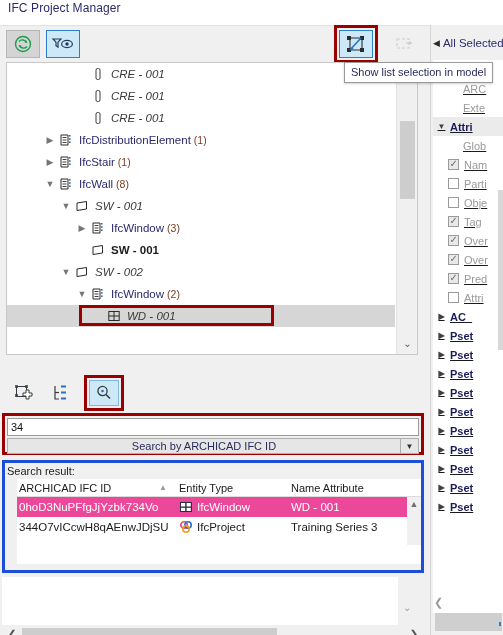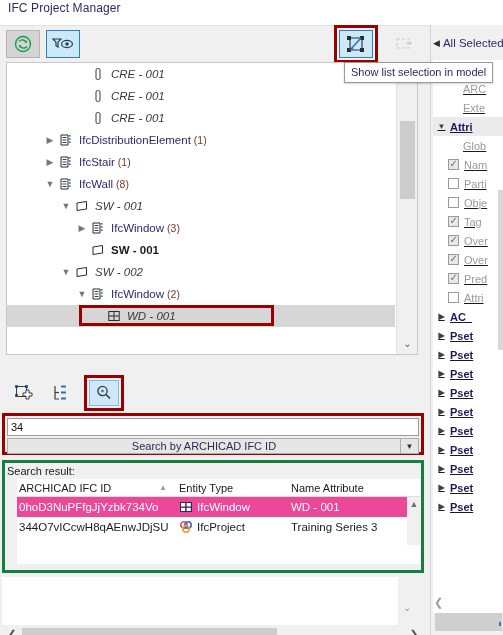--- a/index.html
+++ b/index.html
@@ -133,21 +133,21 @@
   }
   .search-drop .caret {
     width:18px; height:100%; border-left:1px solid #adadad;
     display:flex; align-items:center; justify-content:center;
     color:#303030; font-size:8px;
   }
 
   
   .result-block {
     position:absolute; left:2px; top:434px; width:422px; height:113px;
-    border:3px solid #15803d; background:#f0f0f0; padding:0;
+    border:3px solid #1d4ed8; background:#f0f0f0; padding:0;
   }
   .result-label {
     padding:2px 0 2px 2px; font-size:11px; color:#1b1b1b; background:#f0f0f0;
   }
   .table-wrap { position:relative; margin:0 0 0 12px; height:85px; background:#ffffff; }
   .thead { display:flex; height:18px; background:#ffffff; border-bottom:1px solid #dcdcdc; }
   .th {
     font-size:11px; color:#1b1b1b; display:flex; align-items:center;
     padding-left:2px; position:relative;
   }

